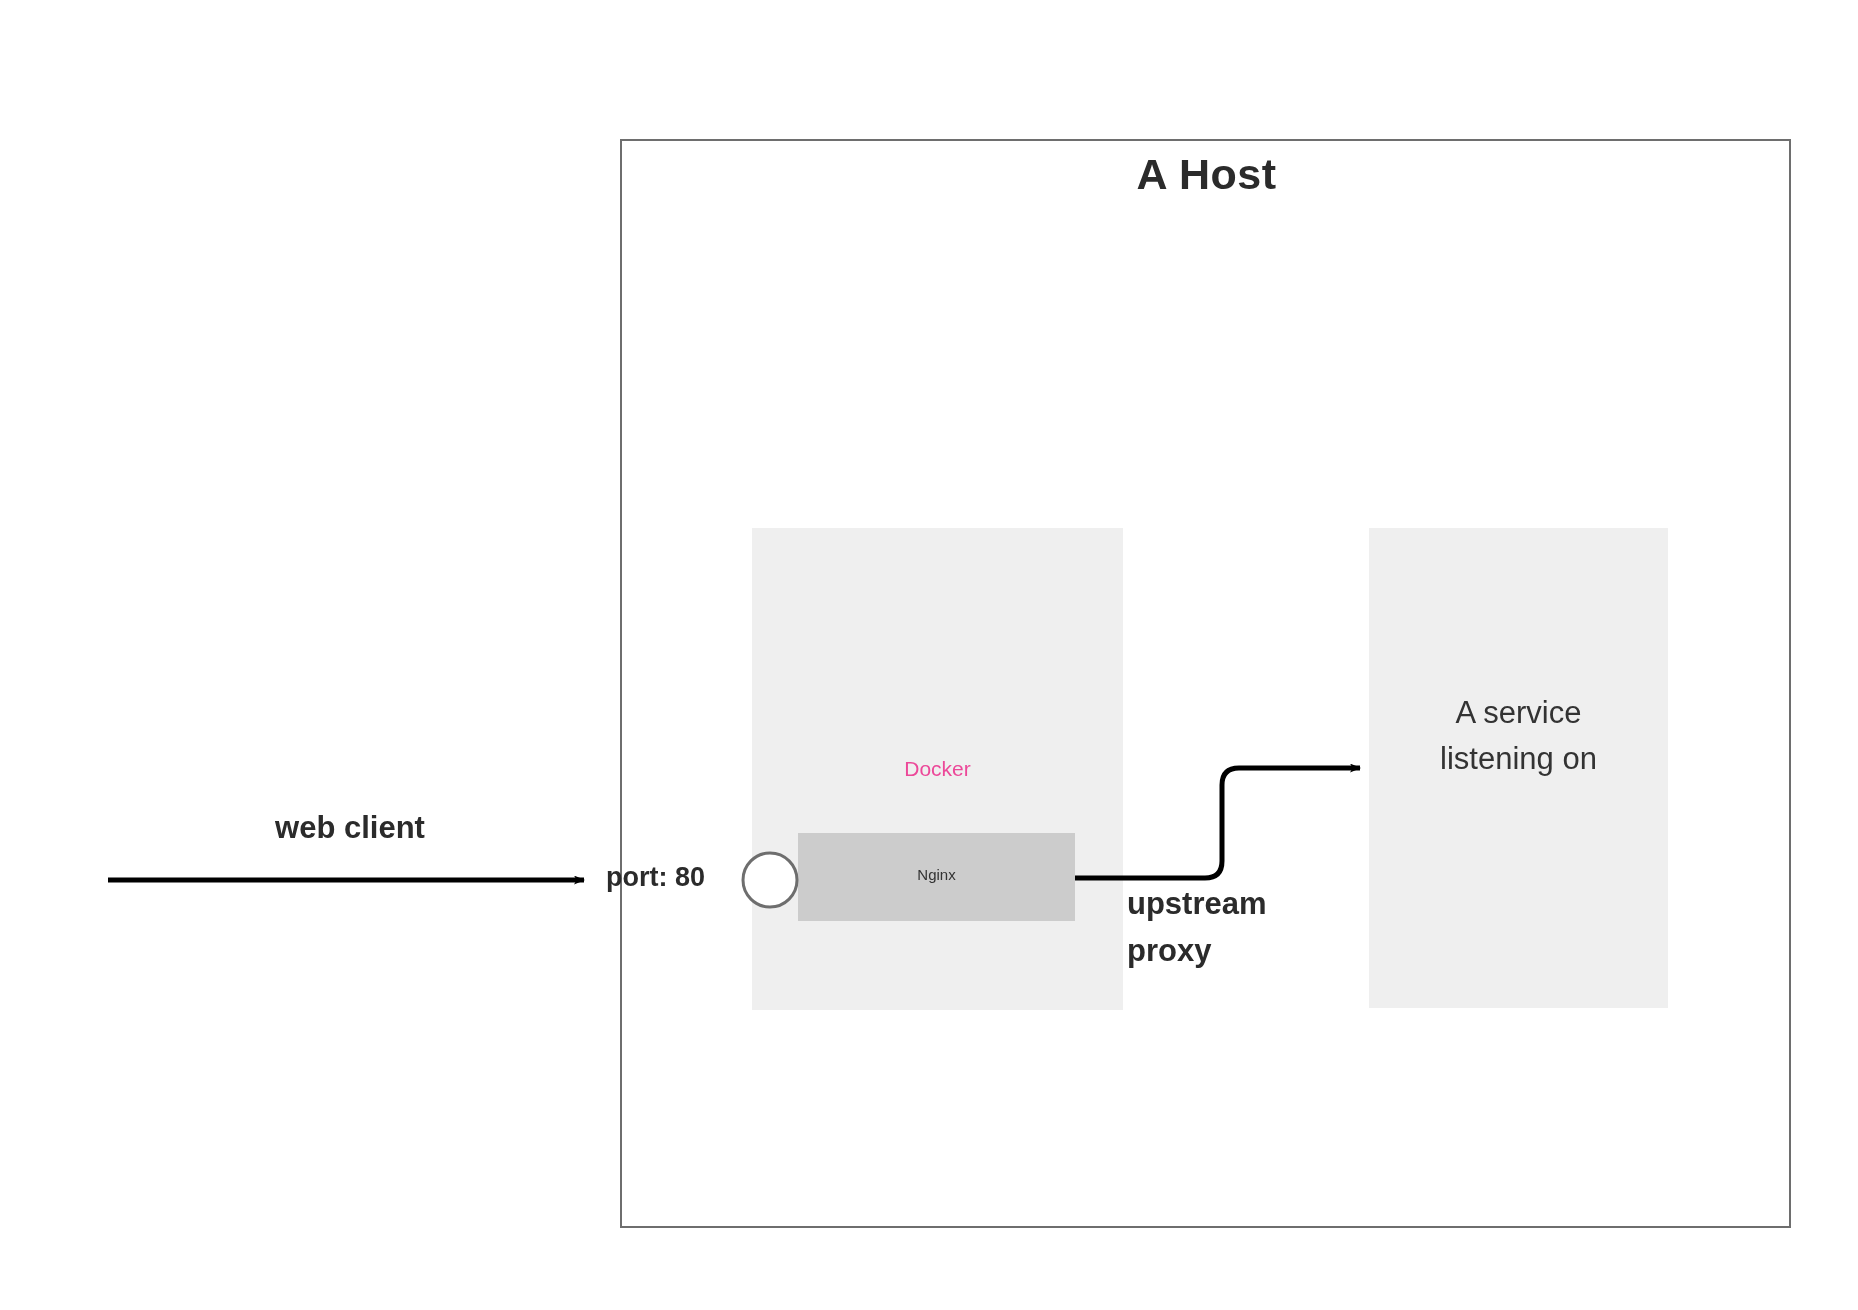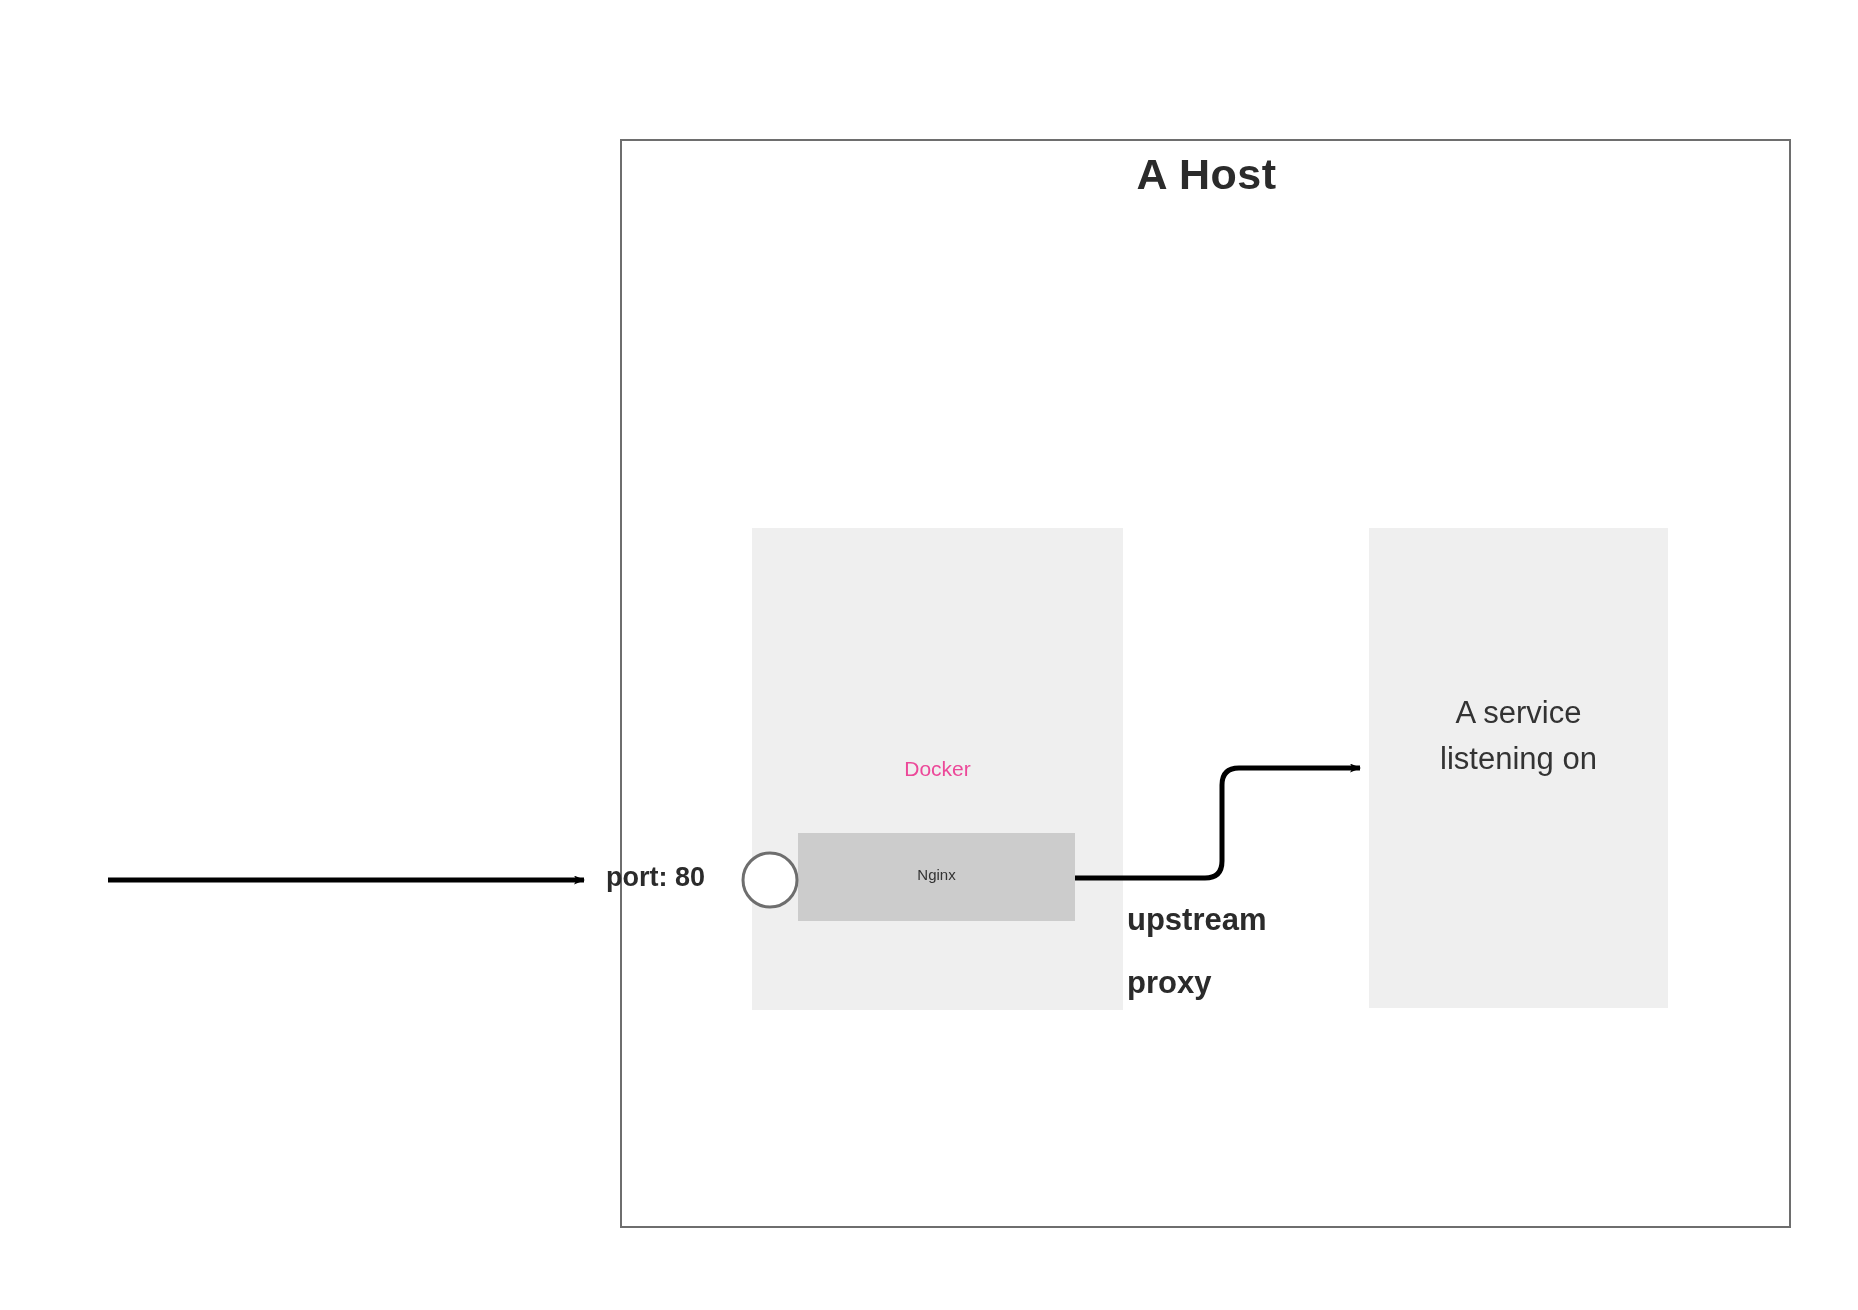--- a/index.html
+++ b/index.html
@@ -134,21 +134,21 @@
     position: absolute;
     left: 1127px;
     top: 880px;
     width: 230px;
     text-align: left;
     font-size: 31px;
     font-weight: bold;
     line-height: 47px;
     color: #2b2b2b;
   }
-  .upstream-label span { display: block; margin-top: 16px; }
+  .upstream-label span { display: block; }
 </style>
 </head>
 <body>
 
 <div id="canvas">
 
   <div class="host-box"></div>
 
   <div class="host-title">A Host</div>
 
@@ -171,20 +171,21 @@
       </marker>
     </defs>
 
     <line x1="108" y1="880" x2="584" y2="880" stroke="#000000" stroke-width="5" marker-end="url(#arrowhead)"></line>
 
     <circle cx="770" cy="880" r="27" fill="#ffffff" stroke="#6e6e6e" stroke-width="3"></circle>
 
     <path d="M 1075 878 L 1205 878 Q 1222 878 1222 861 L 1222 785 Q 1222 768 1239 768 L 1360 768" fill="none" stroke="#000000" stroke-width="5" stroke-linecap="butt" marker-end="url(#arrowhead)"></path>
   </svg>
 
+  <div class="web-client-label">web client</div>
 
   <div class="port-label">port: 80</div>
 
   <div class="upstream-label">
     <span>upstream</span>
     <span>proxy</span>
   </div>
 
 </div>
 

